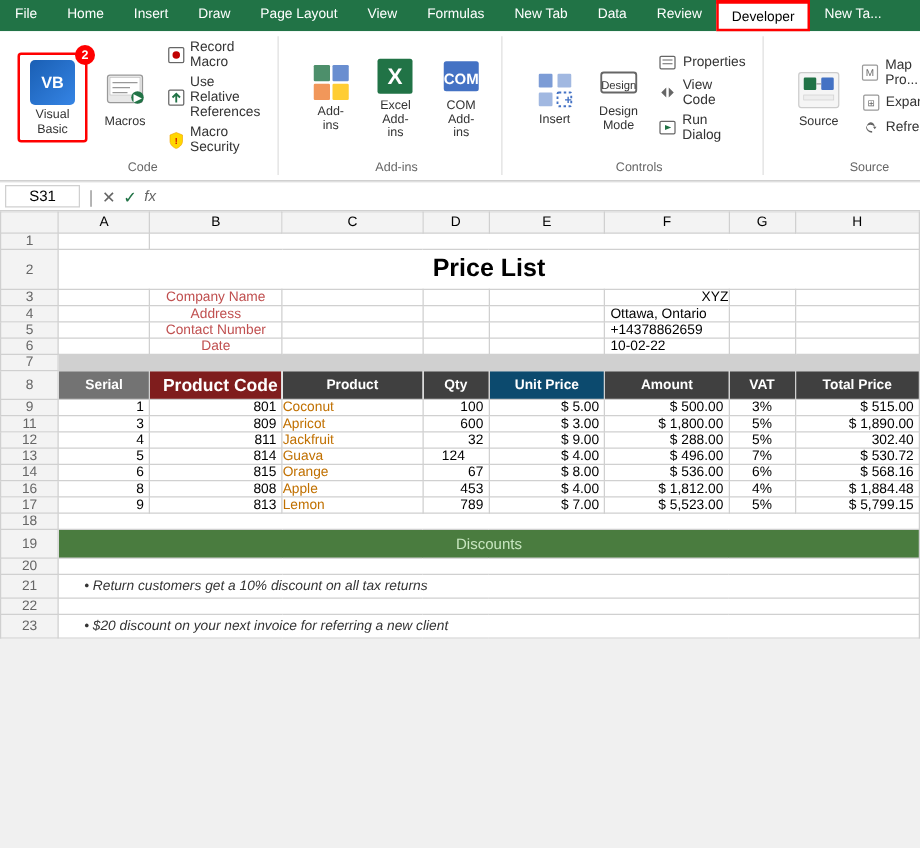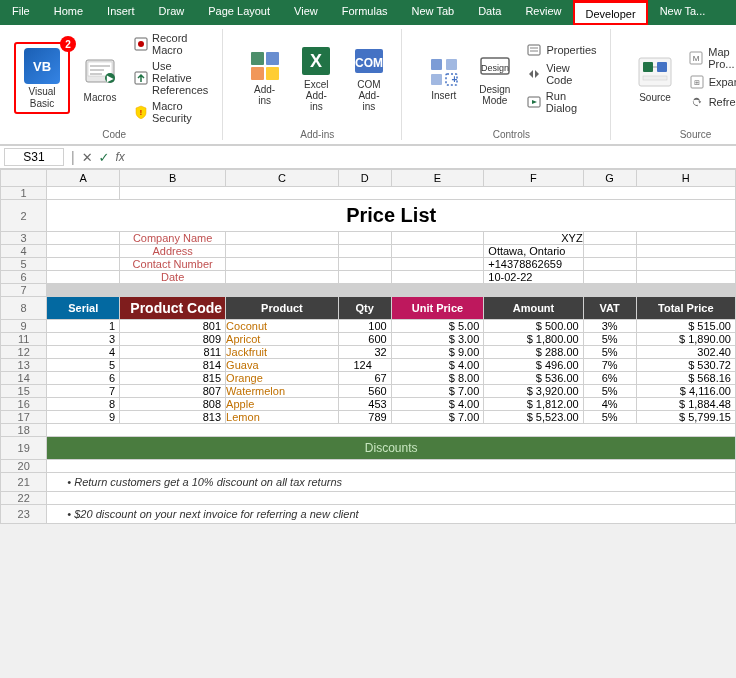--- a/index.html
+++ b/index.html
@@ -358,25 +358,25 @@
         <td></td>
       </tr>
 
       <tr>
         <td class="row-num">7</td>
         <td colspan="8" style="background:#d0d0d0;height:4px;"></td>
       </tr>
 
       <tr>
         <td class="row-num">8</td>
-        <td style="background:#0369a1;color:#fff;font-weight:bold;text-align:center;padding:3px;font-size:11px;">Serial</td>
+        <td style="background:#737373;color:#fff;font-weight:bold;text-align:center;padding:3px;font-size:11px;">Serial</td>
         <td style="background:#7f1d1d;color:#fff;font-weight:bold;text-align:right;padding:3px;font-size:14px;">Product Code</td>
         <td style="background:#404040;color:#fff;font-weight:bold;text-align:center;padding:3px;font-size:11px;">Product</td>
         <td style="background:#404040;color:#fff;font-weight:bold;text-align:center;padding:3px;font-size:11px;">Qty</td>
-        <td style="background:#be185d;color:#fff;font-weight:bold;text-align:center;padding:3px;font-size:11px;">Unit Price</td>
+        <td style="background:#0c4a6e;color:#fff;font-weight:bold;text-align:center;padding:3px;font-size:11px;">Unit Price</td>
         <td style="background:#404040;color:#fff;font-weight:bold;text-align:center;padding:3px;font-size:11px;">Amount</td>
         <td style="background:#404040;color:#fff;font-weight:bold;text-align:center;padding:3px;font-size:11px;">VAT</td>
         <td style="background:#404040;color:#fff;font-weight:bold;text-align:center;padding:3px;font-size:11px;">Total Price</td>
       </tr>
 
       <tr>
         <td class="row-num">9</td>
         <td style="text-align:right;padding-right:4px;">1</td>
         <td style="text-align:right;padding-right:4px;">801</td>
         <td style="color:#c07000;">Coconut</td>
@@ -424,31 +424,20 @@
         <td style="text-align:right;padding-right:4px;">6</td>
         <td style="text-align:right;padding-right:4px;">815</td>
         <td style="color:#c07000;">Orange</td>
         <td style="text-align:right;padding-right:4px;">67</td>
         <td style="text-align:right;padding-right:4px;">$ 8.00</td>
         <td style="text-align:right;padding-right:4px;">$ 536.00</td>
         <td style="text-align:center;">6%</td>
         <td style="text-align:right;padding-right:4px;">$ 568.16</td>
       </tr>
       <tr>
-        <td class="row-num">15</td>
-        <td style="text-align:right;padding-right:4px;">7</td>
-        <td style="text-align:right;padding-right:4px;">807</td>
-        <td style="color:#c07000;">Watermelon</td>
-        <td style="text-align:right;padding-right:4px;">560</td>
-        <td style="text-align:right;padding-right:4px;">$ 7.00</td>
-        <td style="text-align:right;padding-right:4px;">$ 3,920.00</td>
-        <td style="text-align:center;">5%</td>
-        <td style="text-align:right;padding-right:4px;">$ 4,116.00</td>
-      </tr>
-      <tr>
         <td class="row-num">16</td>
         <td style="text-align:right;padding-right:4px;">8</td>
         <td style="text-align:right;padding-right:4px;">808</td>
         <td style="color:#c07000;">Apple</td>
         <td style="text-align:right;padding-right:4px;">453</td>
         <td style="text-align:right;padding-right:4px;">$ 4.00</td>
         <td style="text-align:right;padding-right:4px;">$ 1,812.00</td>
         <td style="text-align:center;">4%</td>
         <td style="text-align:right;padding-right:4px;">$ 1,884.48</td>
       </tr>

